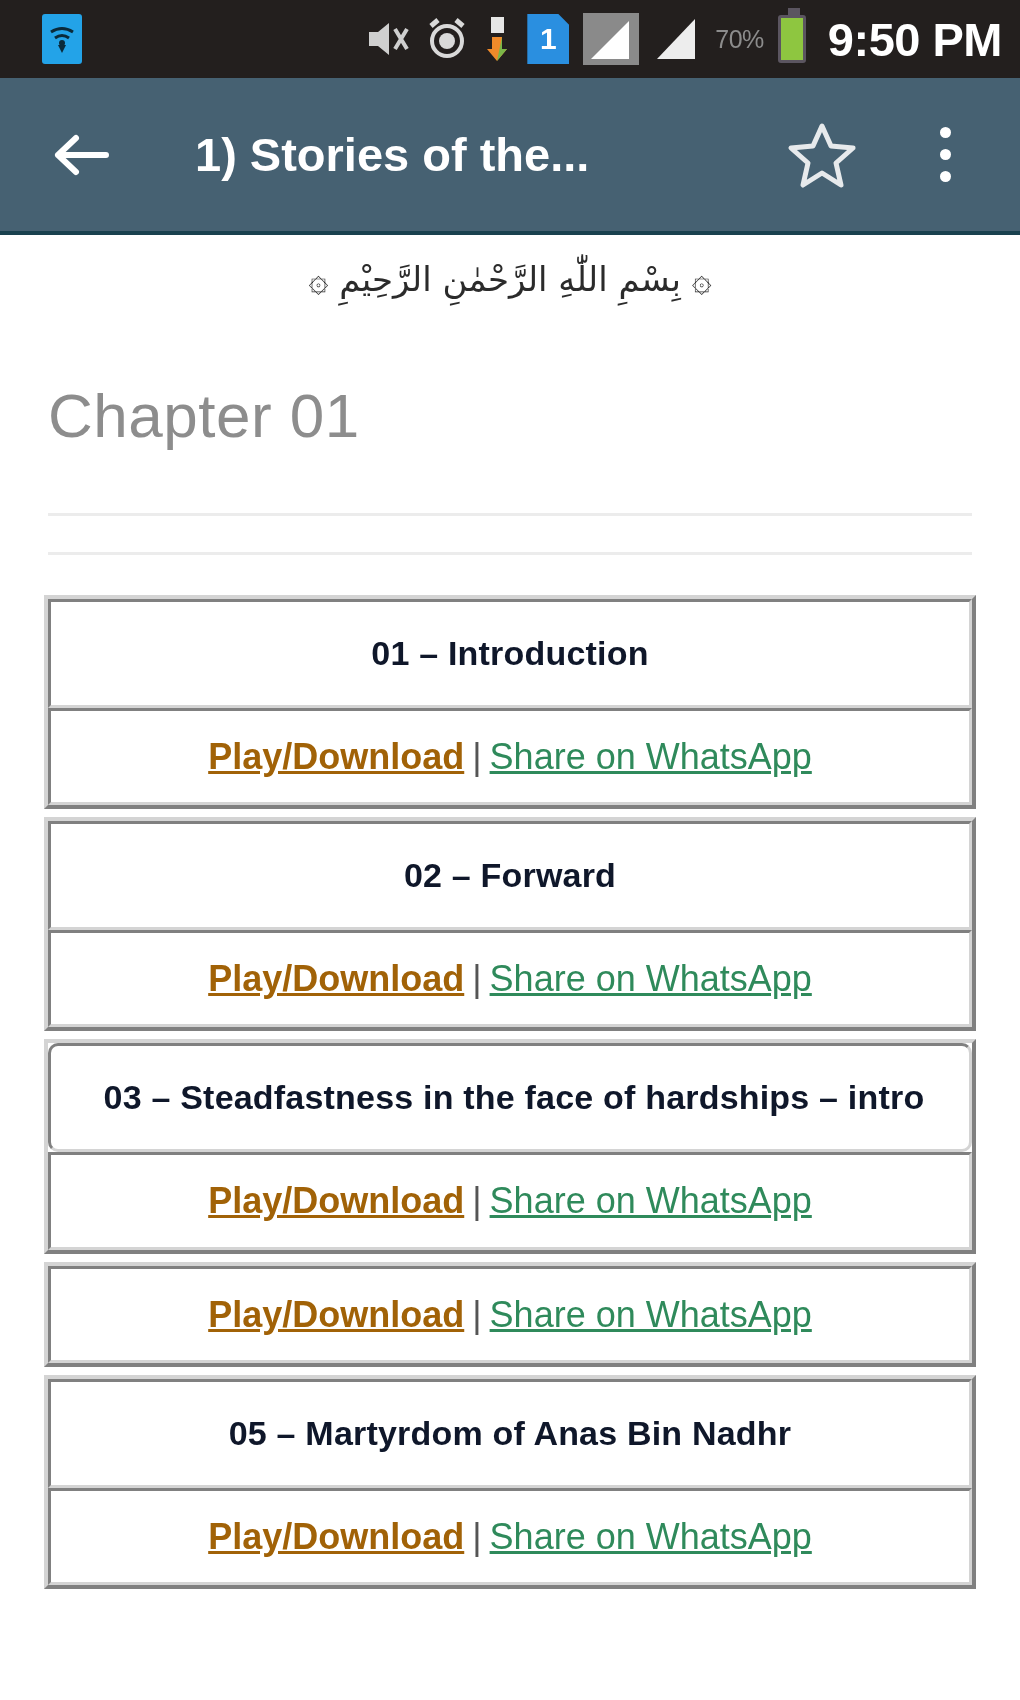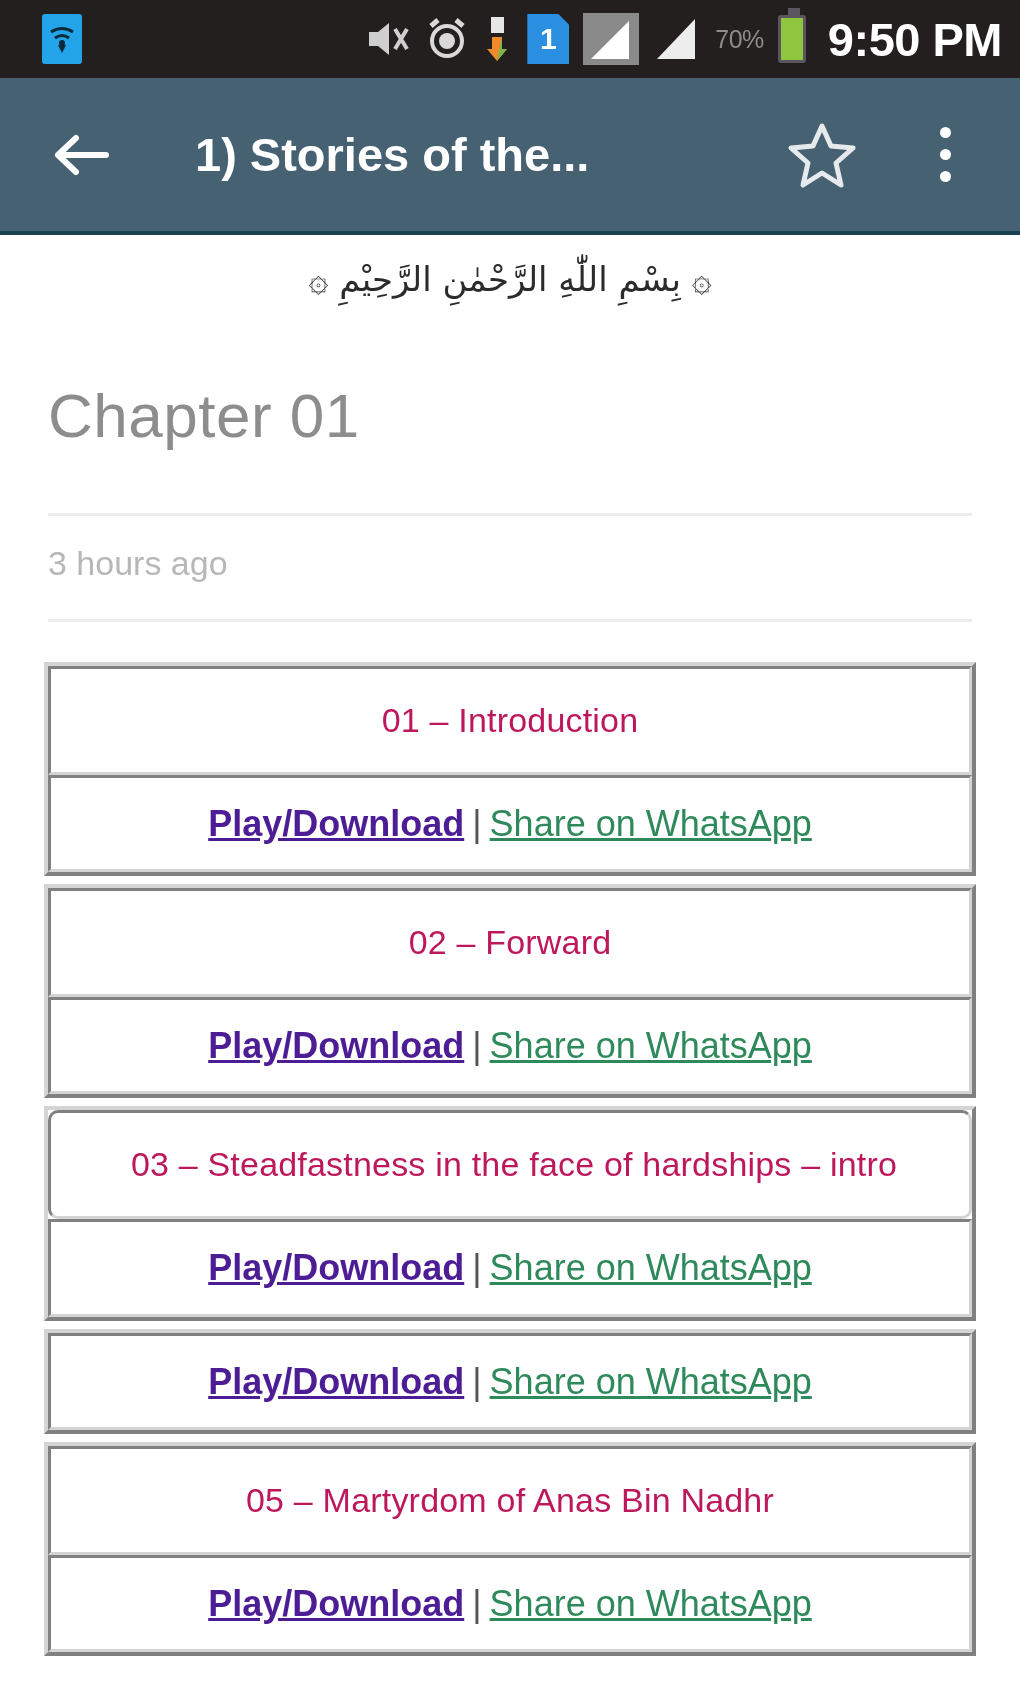--- a/index.html
+++ b/index.html
@@ -149,33 +149,33 @@
     background: #ffffff;
     margin-bottom: 8px;
   }
   table.audio-item td {
     border: 3px inset #d4d4d4;
     background: #ffffff;
     text-align: center;
     padding: 24px 14px;
   }
   .item-title {
-    color: #be185d;
+    color: #0f172a;
     font-size: 34px;
-    font-weight: normal;
+    font-weight: bold;
     line-height: 1.62;
     letter-spacing: 0.2px;
   }
   .item-links {
     font-size: 36px;
     line-height: 1.2;
     white-space: nowrap;
   }
   .link-play {
-    color: #4c1d95;
+    color: #a16207;
     font-weight: bold;
     text-decoration: underline;
     text-align: center;
   }
   .link-sep {
     color: #555555;
     font-weight: normal;
     padding: 0 8px;
   }
   .link-share {
@@ -268,21 +268,20 @@
 </div>
 
 <div class="content">
 
   <div class="bismillah">۞ بِسْمِ اللّٰهِ الرَّحْمٰنِ الرَّحِيْمِ ۞</div>
 
   <h1 class="chapter-title">Chapter 01</h1>
 
   <div class="rule"></div>
 
-  <div class="timestamp">3 hours ago</div>
 
   <div class="rule" style="margin-top:36px;"></div>
 
   <div class="items">
 
     <table class="audio-item">
       <tbody>
           <tr>
         <td class="item-title">01 – Introduction</td>
       </tr>

